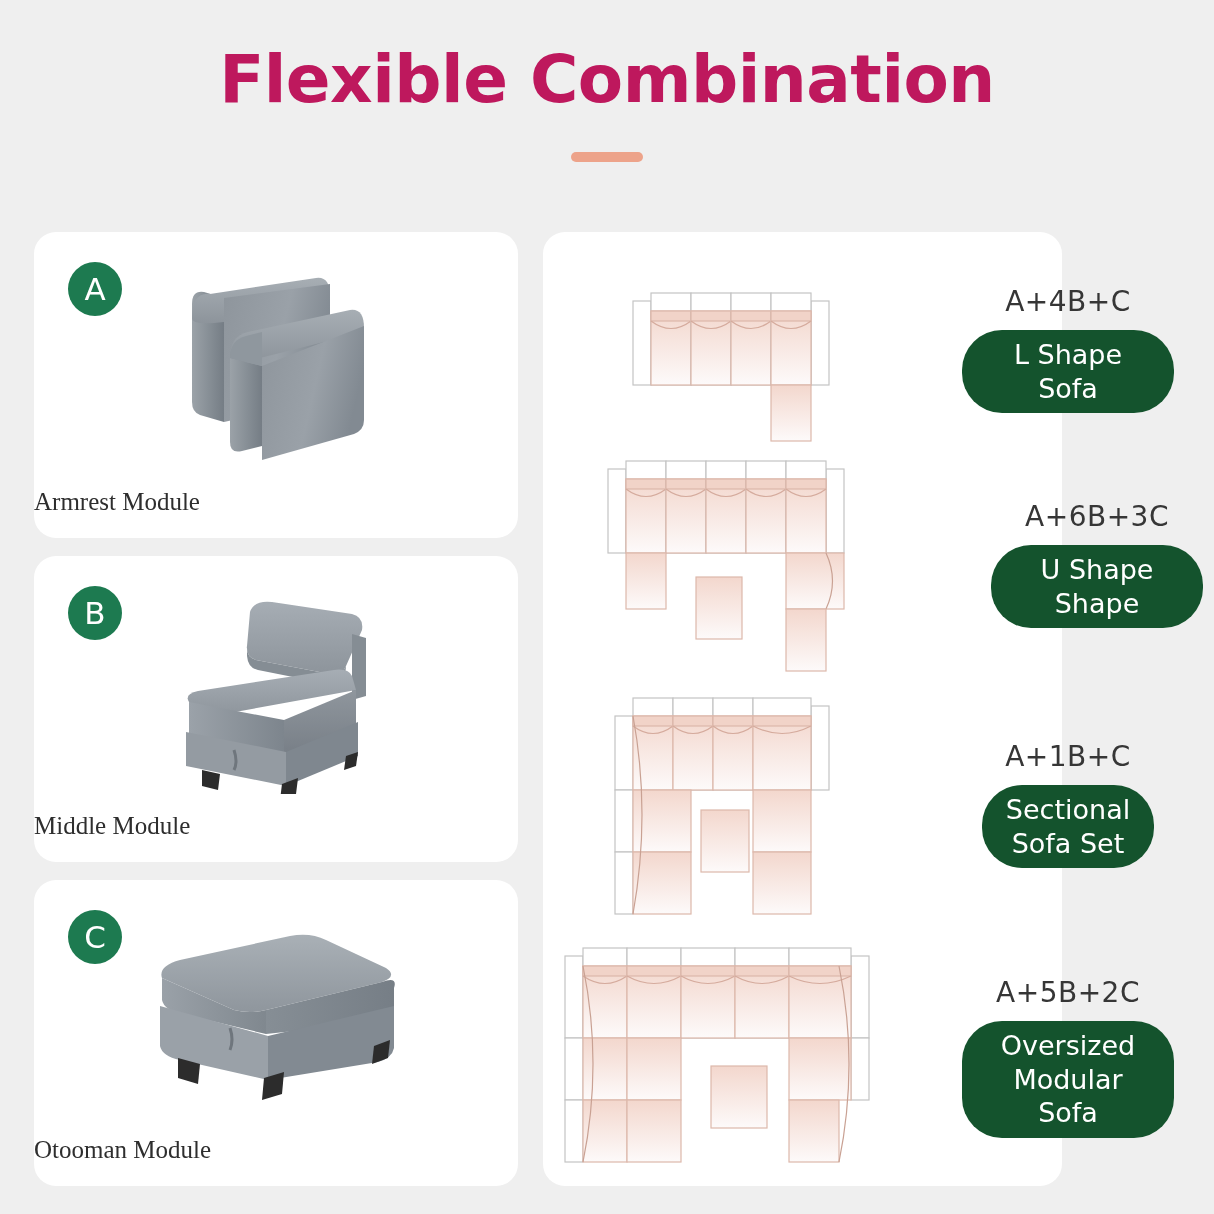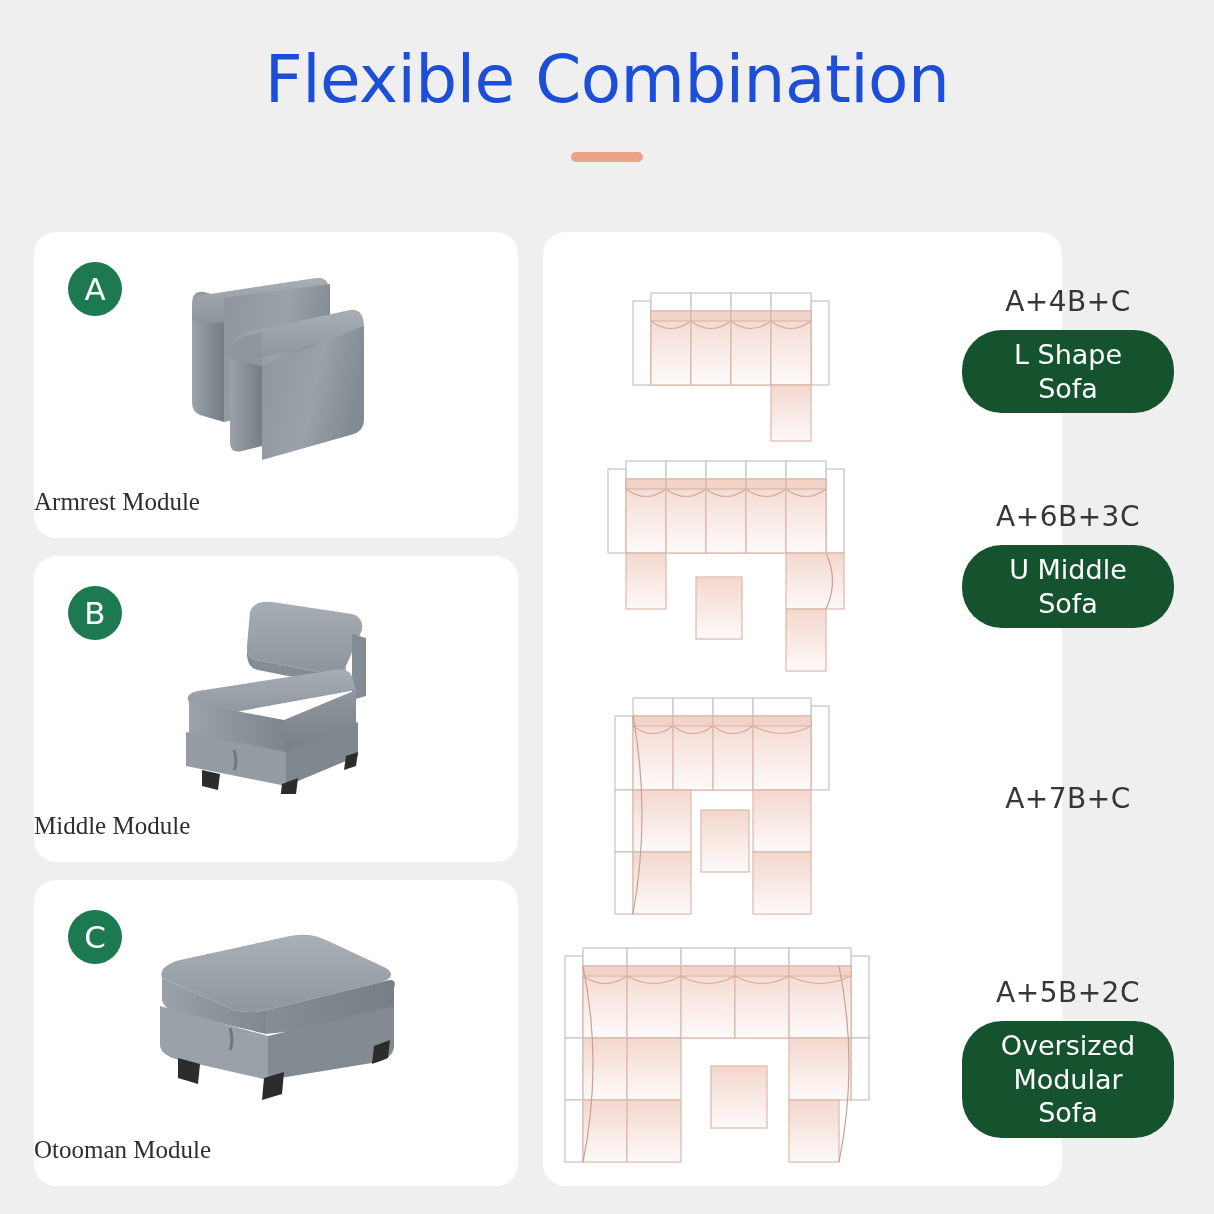--- a/index.html
+++ b/index.html
@@ -10,22 +10,22 @@
     overflow:hidden;
     position:relative;
   }
   
   #header{
     position:absolute; left:0; top:0; width:1214px; height:200px;
   }
   #page-title{
     position:absolute; left:0; top:44px; width:1214px;
     text-align:center;
-    font-size:66px; font-weight:normal; letter-spacing:-0.5px;
-    color:#1d4ed8;
+    font-size:66px; font-weight:bold; letter-spacing:-0.5px;
+    color:#be185d;
     font-family:"DejaVu Sans", sans-serif;
     line-height:1.1;
   }
   #title-underline{
     position:absolute; left:50%; top:152px; transform:translateX(-50%);
     width:72px; height:10px; border-radius:5px;
     background:#eda38a;
   }
 
   
@@ -57,21 +57,21 @@
     color:#2e2e2e;
     font-family:Liberation Serif, serif;
   }
   .module-art{
     position:absolute; left:0; top:38px; width:484px; height:200px;
   }
 
   
   .combo-row{ position:absolute; left:0; width:637px; }
   #combo-0{ top:22px;  height:190px; }
-  #combo-1{ top:212px; height:240px; }
+  #combo-1{ top:212px; height:240px;padding-left:29px; }
   #combo-2{ top:452px; height:240px; }
   #combo-3{ top:700px; height:250px; }
 
   .combo-diagram{
     position:absolute; left:10px; top:0; width:410px; height:100%;
   }
   .combo-labels{
     position:absolute; right:6px; top:0; width:212px; height:100%;
     display:flex; flex-direction:column; align-items:center; justify-content:center;
   }
@@ -328,21 +328,21 @@
           <rect x="233" y="109" width="58" height="56" fill="url(#seatGrad)" stroke="#ddb8ab"></rect>
           <path d="M273 109 Q286 137 273 165" stroke="#c9a193"></path>
           <rect x="233" y="165" width="40" height="62" fill="url(#seatGrad)" stroke="#ddb8ab"></rect>
 
           <rect x="143" y="133" width="46" height="62" fill="url(#seatGrad)" stroke="#ddb8ab"></rect>
         </g>
       </svg>
     </div>
     <div class="combo-labels">
       <div class="combo-code">A+6B+3C</div>
-      <div class="combo-pill">U Middle Sofa</div>
+      <div class="combo-pill">U Shape Shape</div>
     </div>
   </div>
 
   <div class="combo-row" id="combo-2">
     <div class="combo-diagram">
       <svg viewBox="0 0 410 240" width="410" height="240">
         <g stroke="#c4c4c4" stroke-width="1.2" fill="none">
 
           <rect x="258" y="22" width="18" height="84" fill="#ffffff"></rect>
 
@@ -381,21 +381,23 @@
           <path d="M80 32 Q98 130 80 230" stroke="#c9a193"></path>
 
           <rect x="200" y="106" width="58" height="62" fill="url(#seatGrad)" stroke="#ddb8ab"></rect>
           <rect x="200" y="168" width="58" height="62" fill="url(#seatGrad)" stroke="#ddb8ab"></rect>
 
           <rect x="148" y="126" width="48" height="62" fill="url(#seatGrad)" stroke="#ddb8ab"></rect>
         </g>
       </svg>
     </div>
     <div class="combo-labels">
-      <div class="combo-code">A+7B+C</div>
+      <div class="combo-code">A+1B+C</div>
+      <div class="combo-pill">Sectional
+Sofa Set</div>
     </div>
   </div>
 
   <div class="combo-row" id="combo-3">
     <div class="combo-diagram">
       <svg viewBox="0 0 410 250" width="410" height="250">
         <g stroke="#c4c4c4" stroke-width="1.2" fill="none">
 
           <rect x="12" y="24" width="18" height="82" fill="#ffffff"></rect>
           <rect x="12" y="106" width="18" height="62" fill="#ffffff"></rect>

